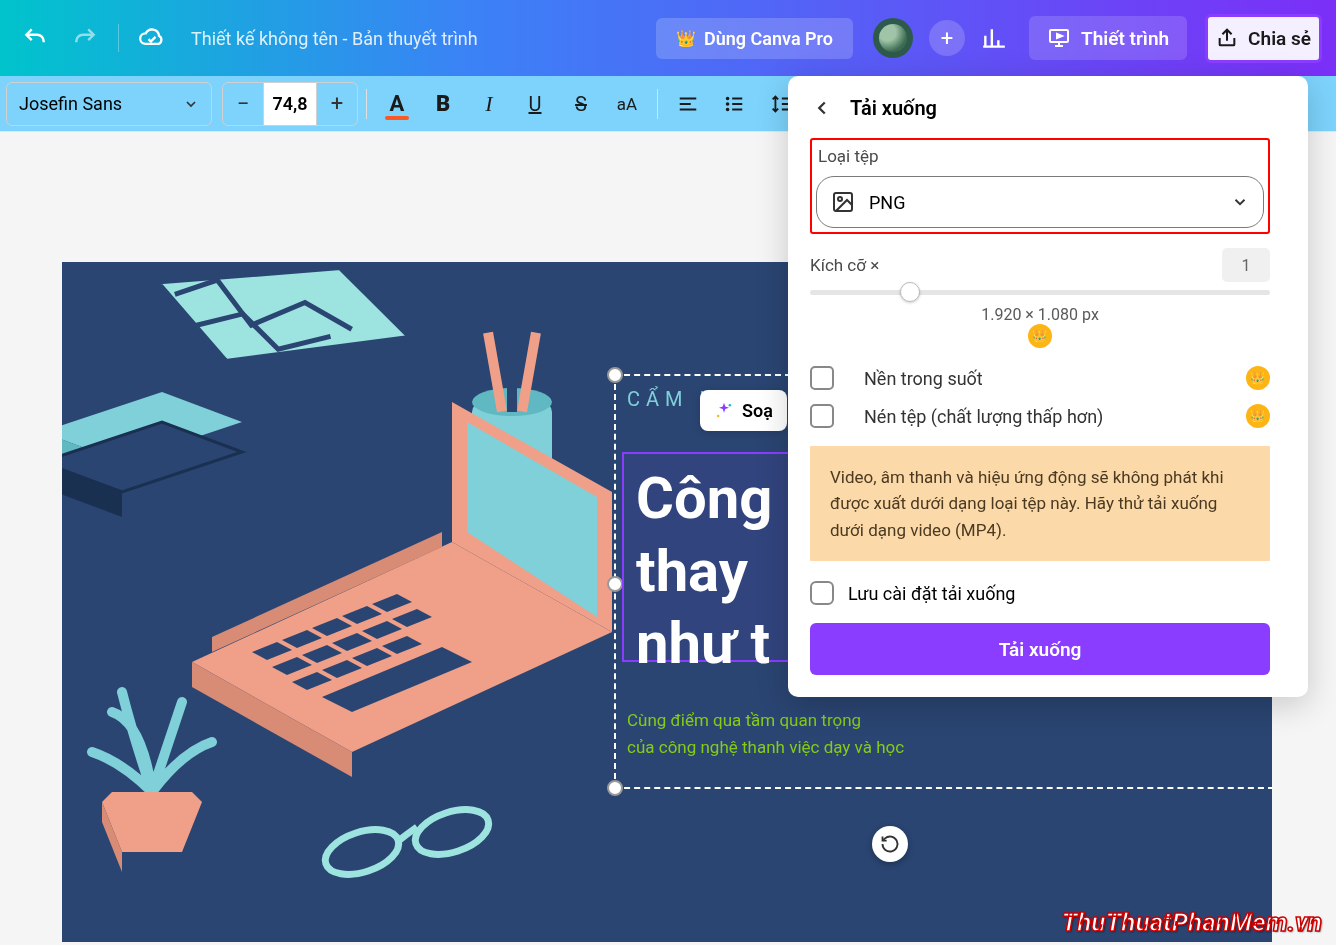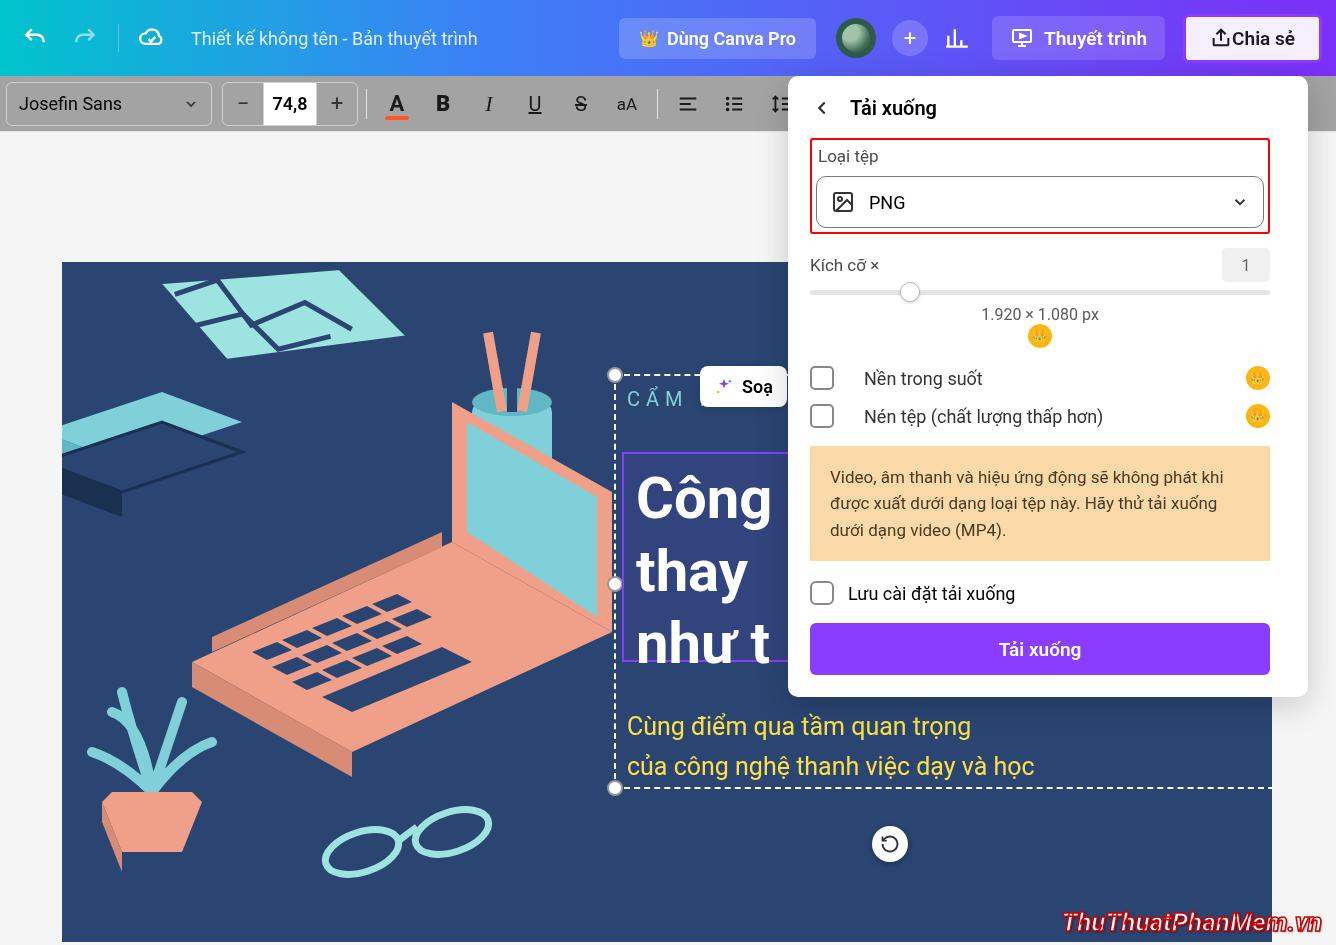--- a/index.html
+++ b/index.html
@@ -11,24 +11,24 @@
 .icon-btn svg { stroke: #fff; }
 .hdr-divider { width: 1px; height: 28px; background: rgba(255,255,255,0.3); margin: 0 4px; }
 .doc-title { color: rgba(255,255,255,0.85); font-size: 18px; margin-left: 10px; flex: 0 0 auto; }
 .spacer { flex: 1; }
 .pro-btn { background: rgba(255,255,255,0.18); color: #fff; padding: 10px 20px; border-radius: 6px; font-size: 18px; font-weight: 600; display: flex; align-items: center; gap: 8px; cursor: pointer; }
 .crown { color: #fdbb2d; font-size: 16px; }
 .avatar { width: 40px; height: 40px; border-radius: 50%; background: #2d5a4a; margin-left: 12px; overflow: hidden; position: relative; }
 .avatar::after { content: ''; position: absolute; inset: 6px; background: radial-gradient(circle at 30% 30%, #a0c4a8 30%, #3d6b52 70%); border-radius: 50%; }
 .plus-circle { width: 36px; height: 36px; border-radius: 50%; background: rgba(255,255,255,0.18); display: flex; align-items: center; justify-content: center; color: #fff; font-size: 22px; margin-left: 8px; cursor: pointer; }
 .present-btn { background: rgba(255,255,255,0.15); color: #fff; padding: 10px 18px; border-radius: 6px; font-size: 19px; font-weight: 600; display: flex; align-items: center; gap: 10px; cursor: pointer; margin-left: 6px; }
-.share-btn { background: #f4f0ff; color: #1a1a1a; padding: 10px 24px; border-radius: 6px; font-size: 19px; font-weight: 600; display: flex; align-items: center; cursor: pointer; margin-left: 10px; border: 3px solid #8b3dff; }
-
-
-.text-toolbar { height: 56px; background: #a3a3a3; border-bottom: 1px solid #e5e5e5; display: flex; align-items: center; padding: 0 6px; gap: 2px; }
+.share-btn { background: #f4f0ff; color: #1a1a1a; padding: 10px 8px; border-radius: 6px; font-size: 19px; font-weight: 600; display: flex; align-items: center; gap: 10px; cursor: pointer; margin-left: 10px; border: 3px solid #8b3dff; }
+
+
+.text-toolbar { height: 56px; background: #7dd3fc; border-bottom: 1px solid #e5e5e5; display: flex; align-items: center; padding: 0 6px; gap: 2px; }
 .font-select { width: 206px; height: 44px; border: 1px solid #d0d0d0; border-radius: 6px; display: flex; align-items: center; padding: 0 12px; font-size: 18px; cursor: pointer; justify-content: space-between; }
 .size-group { display: flex; align-items: center; border: 1px solid #d0d0d0; border-radius: 6px; height: 44px; margin-left: 8px; }
 .size-btn { width: 40px; height: 100%; display: flex; align-items: center; justify-content: center; font-size: 22px; cursor: pointer; color: #333; }
 .size-input { width: 54px; height: 100%; border: none; border-left: 1px solid #d0d0d0; border-right: 1px solid #d0d0d0; text-align: center; font-size: 18px; font-weight: 600; }
 .tb-btn { width: 44px; height: 44px; display: flex; align-items: center; justify-content: center; cursor: pointer; border-radius: 6px; font-size: 20px; color: #1a1a1a; }
 .tb-btn.accent { position: relative; }
 .tb-btn.accent::after { content: ''; position: absolute; bottom: 6px; left: 10px; right: 10px; height: 4px; background: #ff5722; border-radius: 2px; }
 .tb-btn.bold { font-weight: 900; font-size: 22px; }
 .tb-sep { width: 1px; height: 30px; background: #e0e0e0; margin: 0 6px; }
 
@@ -36,34 +36,34 @@
 .canvas-area { position: absolute; top: 132px; left: 0; right: 0; bottom: 0; background: #f5f5f5; padding-top: 130px; }
 .slide { position: absolute; left: 62px; top: 130px; width: 1210px; height: 680px; background: #2a4572; overflow: hidden; }
 
 
 .sel-outer { position: absolute; border: 2.5px dashed #fff; }
 .sel-inner { position: absolute; border: 2px solid #8b3dff; background: rgba(139,61,255,0.08); }
 .sel-handle { position: absolute; width: 16px; height: 16px; background: #fff; border: 2px solid #999; border-radius: 50%; }
 .rot-handle { width: 36px; height: 36px; background: #fff; border-radius: 50%; box-shadow: 0 2px 6px rgba(0,0,0,0.3); display: flex; align-items: center; justify-content: center; }
 
 .slide-title { color: #fff; font-size: 58px; font-weight: 700; line-height: 1.25; }
-.slide-sub { color: #fde047; font-size: 25px; line-height: 1.6; }
+.slide-sub { color: #84cc16; font-size: 17px; line-height: 1.6; }
 .eyebrow { color: #7fd0d8; font-size: 20px; letter-spacing: 6px; }
 
 .magic-btn { position: absolute; background: #fff; border-radius: 8px; padding: 10px 14px; display: flex; align-items: center; gap: 8px; font-size: 18px; font-weight: 600; box-shadow: 0 2px 8px rgba(0,0,0,0.15); }
 
 
 .dl-panel { position: absolute; top: 76px; right: 28px; width: 520px; background: #fff; border-radius: 10px; box-shadow: 0 8px 32px rgba(0,0,0,0.18); padding: 0 16px 22px 0; z-index: 100; }
 .dl-header { display: flex; align-items: center; gap: 14px; padding: 18px 20px 16px; }
 .dl-back { width: 28px; height: 28px; display: flex; align-items: center; justify-content: center; cursor: pointer; }
 .dl-title { font-size: 20px; font-weight: 600; }
 .dl-body { padding: 0 22px; }
 .red-box { border: 2.5px solid #ff0000; border-radius: 3px; padding: 6px 4px 4px; margin-bottom: 14px; }
 .field-label { font-size: 17px; color: #4a4a4a; margin-bottom: 10px; padding-left: 2px; }
-.file-select { height: 52px; border: 1px solid #7a7a7a; border-radius: 10px; display: flex; align-items: center; padding: 0 14px; gap: 14px; cursor: pointer; font-size: 18px; }
+.file-select { height: 52px; border: 1px solid #7a7a7a; border-radius: 18px; display: flex; align-items: center; padding: 0 14px; gap: 14px; cursor: pointer; font-size: 18px; }
 .file-select .chev { margin-left: auto; }
 .size-row { display: flex; align-items: center; justify-content: space-between; margin-bottom: 8px; }
 .size-label { font-size: 17px; color: #4a4a4a; }
 .mult-box { width: 48px; height: 34px; background: #f0f0f0; border-radius: 5px; display: flex; align-items: center; justify-content: center; font-size: 16px; color: #666; }
 .slider-track { height: 5px; background: #e5e5e5; border-radius: 3px; position: relative; margin: 8px 0 10px; }
 .slider-thumb { position: absolute; left: 90px; top: -8px; width: 20px; height: 20px; background: #fff; border: 1px solid #bbb; border-radius: 50%; box-shadow: 0 1px 3px rgba(0,0,0,0.2); }
 .dims { font-size: 16px; color: #5a5a5a; margin-bottom: 18px; display: flex; justify-content: space-between; align-items: center; flex-direction: column; }
 .crown-badge { width: 24px; height: 24px; background: #fdb515; border-radius: 50%; display: inline-flex; align-items: center; justify-content: center; font-size: 12px; color: #fff; }
 .check-row { display: flex; align-items: center; gap: 30px; margin-bottom: 14px; font-size: 18px; color: #333; }
 .checkbox { width: 24px; height: 24px; border: 2px solid #888; border-radius: 5px; flex-shrink: 0; }
@@ -109,21 +109,21 @@
     <svg width="26" height="26" viewBox="0 0 24 24" fill="none" stroke="currentColor" stroke-width="2.2">
         <path d="M4 20V10M10 20V4M16 20v-6M22 20H2"></path>
       </svg>
   </div>
   <div class="present-btn">
     <svg width="24" height="24" viewBox="0 0 24 24" fill="none" stroke="currentColor" stroke-width="2">
         <rect x="3" y="4" width="18" height="12" rx="1"></rect>
         <path d="M10 8l5 2-5 2z" fill="currentColor"></path>
         <path d="M8 20h8M12 16v4"></path>
       </svg>
-    <span>Thuyết trình</span>
+    <span>Thiết trình</span>
   </div>
   <div class="share-btn">
     <svg width="22" height="22" viewBox="0 0 24 24" fill="none" stroke="#1a1a1a" stroke-width="2.2">
         <path d="M4 12v7a1 1 0 0 0 1 1h14a1 1 0 0 0 1-1v-7"></path>
         <path d="M12 3v12M7 8l5-5 5 5"></path>
       </svg>
     <span>Chia sẻ</span>
   </div>
 </div>
 
@@ -264,21 +264,21 @@
     </div>
 
     <div class="rot-handle" style="position:absolute;left:810px;top:564px">
       <svg width="20" height="20" viewBox="0 0 24 24" fill="none" stroke="#333" stroke-width="2.2">
           <path d="M3 12a9 9 0 1 0 3-6.7L3 8"></path>
           <path d="M3 3v5h5"></path>
         </svg>
     </div>
   </div>
 
-  <div class="magic-btn" style="left:700px;top:234px">
+  <div class="magic-btn" style="left:700px;top:258px">
     <svg width="20" height="20" viewBox="0 0 24 24" fill="none">
         <path d="M12 2l1.5 4.5L18 8l-4.5 1.5L12 14l-1.5-4.5L6 8l4.5-1.5z" fill="#8b3dff"></path>
         <circle cx="19" cy="5" r="1.5" fill="#00c4cc"></circle>
         <circle cx="5" cy="18" r="1.5" fill="#fdb515"></circle>
       </svg>
     <span>Soạ</span>
   </div>
 </div>
 
 <div class="dl-panel">

